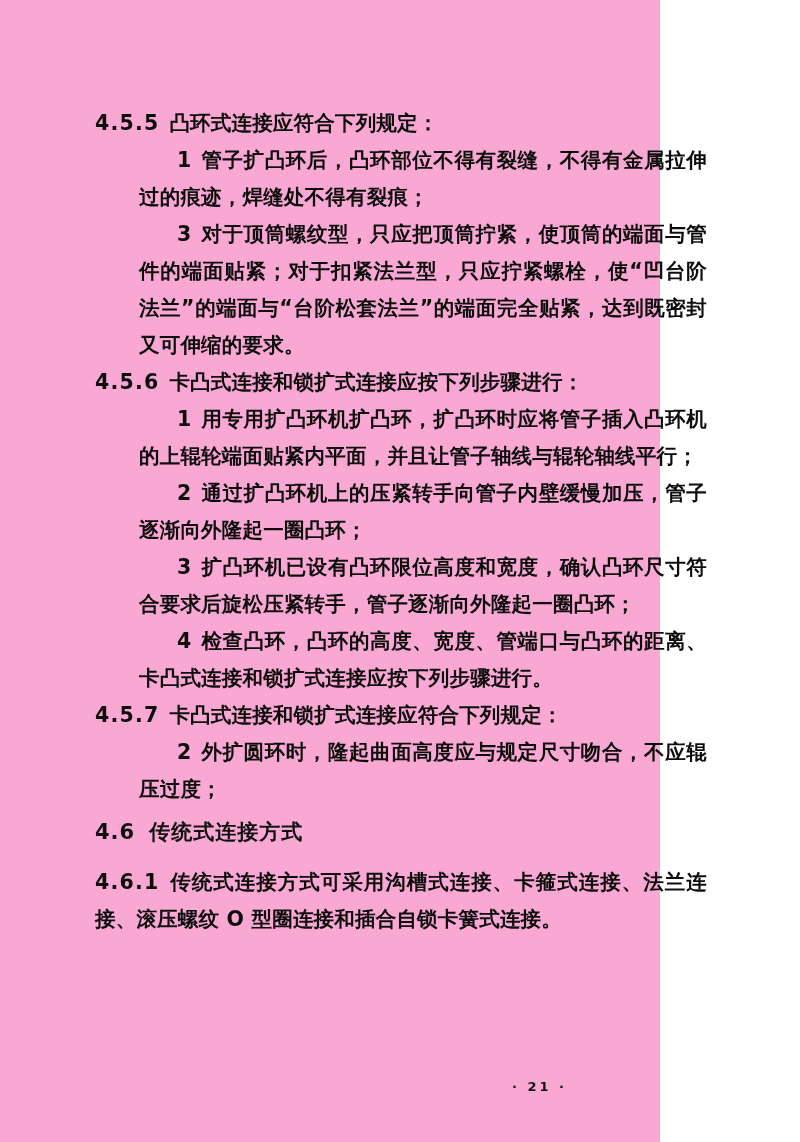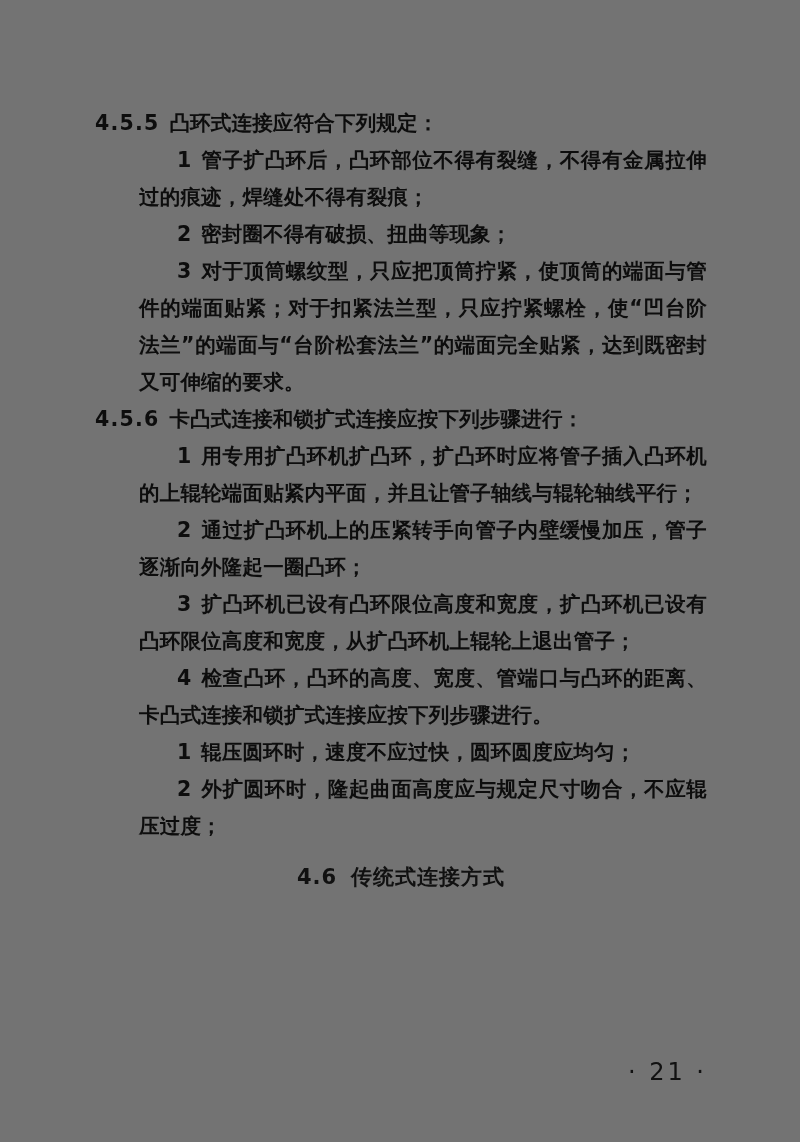--- a/index.html
+++ b/index.html
@@ -11,23 +11,23 @@
     height: 1142px;
     background: #ffffff;
     font-family: "DejaVu Sans", "Liberation Sans", sans-serif;
     color: #111111;
     position: relative;
     overflow: hidden;
   }
   .page {
     position: absolute;
     left: 0; top: 0;
-    width: 800px;
+    width: 660px;
     height: 1142px;
-    background: #737373;
+    background: #f9a8d4;
   }
   .content {
     position: absolute;
     left: 95px;
     top: 105px;
     width: 612px;
   }
   .para {
     font-size: 20.5px;
     line-height: 37px;
@@ -54,96 +54,96 @@
     width: 62px;
     text-indent: 0;
     padding-left: 38px;
     box-sizing: border-box;
     font-weight: 700;
   }
   .item-cont {
     text-indent: 0;
   }
   .section-title {
-    text-align: center;
+    text-align: left;
     font-size: 21px;
     font-weight: 700;
-    margin: 18px 0 18px 0;
+    margin: 10px 0 18px 0;
     letter-spacing: 1px;
   }
   .section-title .sec-num {
     margin-right: 14px;
   }
   .footer {
     position: absolute;
     right: 93px;
-    bottom: 56px;
-    font-size: 24px;
-    font-weight: 400;
+    bottom: 48px;
+    font-size: 13px;
+    font-weight: 700;
     letter-spacing: 3px;
     color: #111;
   }
 </style>
 </head>
 <body>
 
 <div class="page">
   <div class="content">
 
     <p class="para clause">
       <span class="num">4.5.5</span><span>凸环式连接应符合下列规定：</span>
     </p>
 
     <p class="para item">
       <span class="inum">1</span><span class="item-cont">管子扩凸环后，凸环部位不得有裂缝，不得有金属拉伸过的痕迹，焊缝处不得有裂痕；</span>
     </p>
 
-    <p class="para item">
-      <span class="inum">2</span><span class="item-cont">密封圈不得有破损、扭曲等现象；</span>
-    </p>
 
     <p class="para item">
       <span class="inum">3</span><span class="item-cont">对于顶筒螺纹型，只应把顶筒拧紧，使顶筒的端面与管件的端面贴紧；对于扣紧法兰型，只应拧紧螺栓，使“凹台阶法兰”的端面与“台阶松套法兰”的端面完全贴紧，达到既密封又可伸缩的要求。</span>
     </p>
 
     <p class="para clause">
       <span class="num">4.5.6</span><span>卡凸式连接和锁扩式连接应按下列步骤进行：</span>
     </p>
 
     <p class="para item">
       <span class="inum">1</span><span class="item-cont">用专用扩凸环机扩凸环，扩凸环时应将管子插入凸环机的上辊轮端面贴紧内平面，并且让管子轴线与辊轮轴线平行；</span>
     </p>
 
     <p class="para item">
       <span class="inum">2</span><span class="item-cont">通过扩凸环机上的压紧转手向管子内壁缓慢加压，管子逐渐向外隆起一圈凸环；</span>
     </p>
 
     <p class="para item">
-      <span class="inum">3</span><span class="item-cont">扩凸环机已设有凸环限位高度和宽度，扩凸环机已设有凸环限位高度和宽度，从扩凸环机上辊轮上退出管子；</span>
+      <span class="inum">3</span><span class="item-cont">扩凸环机已设有凸环限位高度和宽度，确认凸环尺寸符合要求后旋松压紧转手，管子逐渐向外隆起一圈凸环；</span>
     </p>
 
     <p class="para item">
       <span class="inum">4</span><span class="item-cont">检查凸环，凸环的高度、宽度、管端口与凸环的距离、卡凸式连接和锁扩式连接应按下列步骤进行。</span>
     </p>
 
+    <p class="para clause">
+      <span class="num">4.5.7</span><span>卡凸式连接和锁扩式连接应符合下列规定：</span>
+    </p>
 
-    <p class="para item">
-      <span class="inum">1</span><span class="item-cont">辊压圆环时，速度不应过快，圆环圆度应均匀；</span>
-    </p>
 
     <p class="para item">
       <span class="inum">2</span><span class="item-cont">外扩圆环时，隆起曲面高度应与规定尺寸吻合，不应辊压过度；</span>
     </p>
 
 
 
     <h2 class="section-title">
       <span class="sec-num">4.6</span><span>传统式连接方式</span>
     </h2>
 
+    <p class="para clause">
+      <span class="num">4.6.1</span><span>传统式连接方式可采用沟槽式连接、卡箍式连接、法兰连接、滚压螺纹 O 型圈连接和插合自锁卡簧式连接。</span>
+    </p>
 
     <p class="para clause">
       
     </p>
 
   </div>
 
   <div class="footer">· 21 ·</div>
 </div>
 

